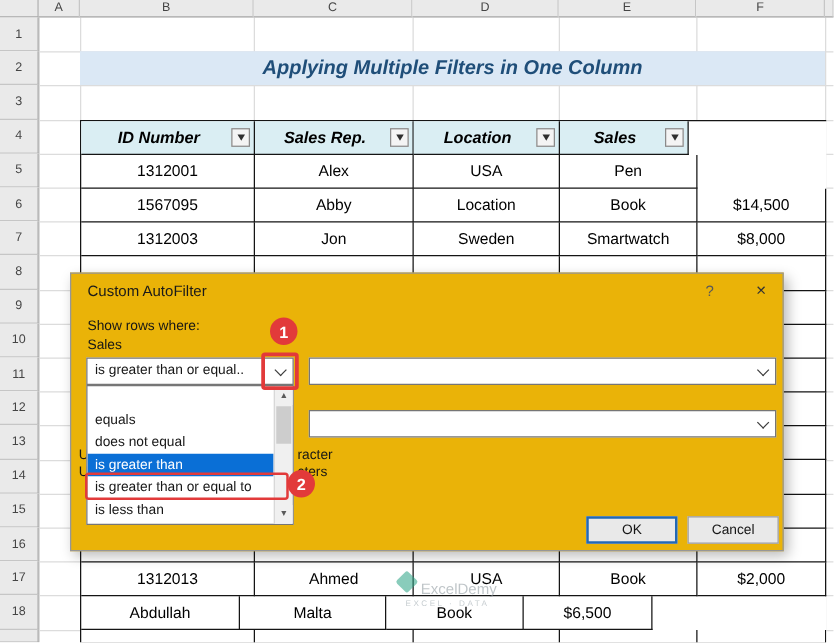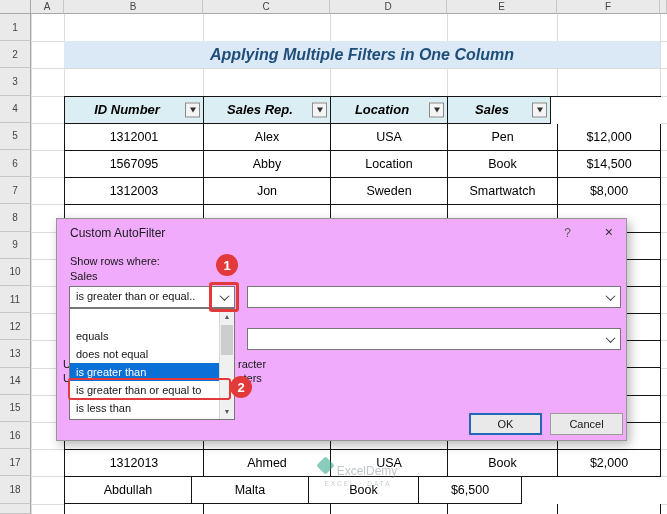--- a/index.html
+++ b/index.html
@@ -31,21 +31,21 @@
     background:#f4f4f4;border:1px solid #8a8a8a;display:flex;align-items:center;justify-content:center;
     box-sizing:border-box;}
   .tri{width:0;height:0;border-left:3.5px solid transparent;border-right:3.5px solid transparent;
     border-top:5px solid #2f2f2f;}
   .watermark{position:absolute;left:296px;top:452px;width:124px;z-index:3;opacity:.55;display:flex;
     flex-direction:column;align-items:center;pointer-events:none;}
   .wm-row{display:flex;align-items:center;gap:5px;}
   .wm-icon{width:13px;height:13px;background:#2aa384;border-radius:2px;transform:rotate(45deg);}
   .wm-text{font-size:12px;font-weight:normal;color:#8b969c;margin-top:12px;}
   .wm-sub{font-size:6.5px;letter-spacing:2px;color:#98a4aa;margin-top:2px;}
-  .dialog{position:absolute;left:56px;top:218px;width:571px;height:223px;background:#f0abfc;
+  .dialog{position:absolute;left:56px;top:218px;width:571px;height:223px;background:#eab308;
     border:1px solid #969696;box-shadow:3px 4px 10px rgba(0,0,0,.28);box-sizing:border-box;z-index:10;
     font-size:11px;color:#161616;}
   .dlg-title{position:absolute;left:13px;top:7px;font-size:12px;color:#1a1a1a;}
   .dlg-help{position:absolute;right:55px;top:7px;font-size:12px;color:#5a5a5a;}
   .dlg-close{position:absolute;right:13px;top:5px;font-size:14px;color:#333;}
   .dlg-showrows{position:absolute;left:13px;top:36px;}
   .dlg-field{position:absolute;left:13px;top:51px;}
   .combo{position:absolute;height:22px;background:#fff;border:1px solid #767676;box-sizing:border-box;}
   .combo-op{left:12px;top:67px;width:166px;}
   .combo-val1{left:190px;top:67px;width:374px;}
@@ -180,23 +180,20 @@
         </div>
         <div class="xl-cell" style="width: 127px;">
           <span class="">Alex</span>
         </div>
         <div class="xl-cell" style="width: 117px;">
           <span class="">USA</span>
         </div>
         <div class="xl-cell" style="width: 110px;">
           <span class="">Pen</span>
         </div>
-        <div class="xl-cell" style="width: 103px;">
-          <span class="">$12,000</span>
-        </div>
       </div>
       <div class="xl-row">
         <div class="xl-cell" style="width: 139px;">
           <span class="">1567095</span>
         </div>
         <div class="xl-cell" style="width: 127px;">
           <span class="">Abby</span>
         </div>
         <div class="xl-cell" style="width: 117px;">
           <span class="">Location</span>

